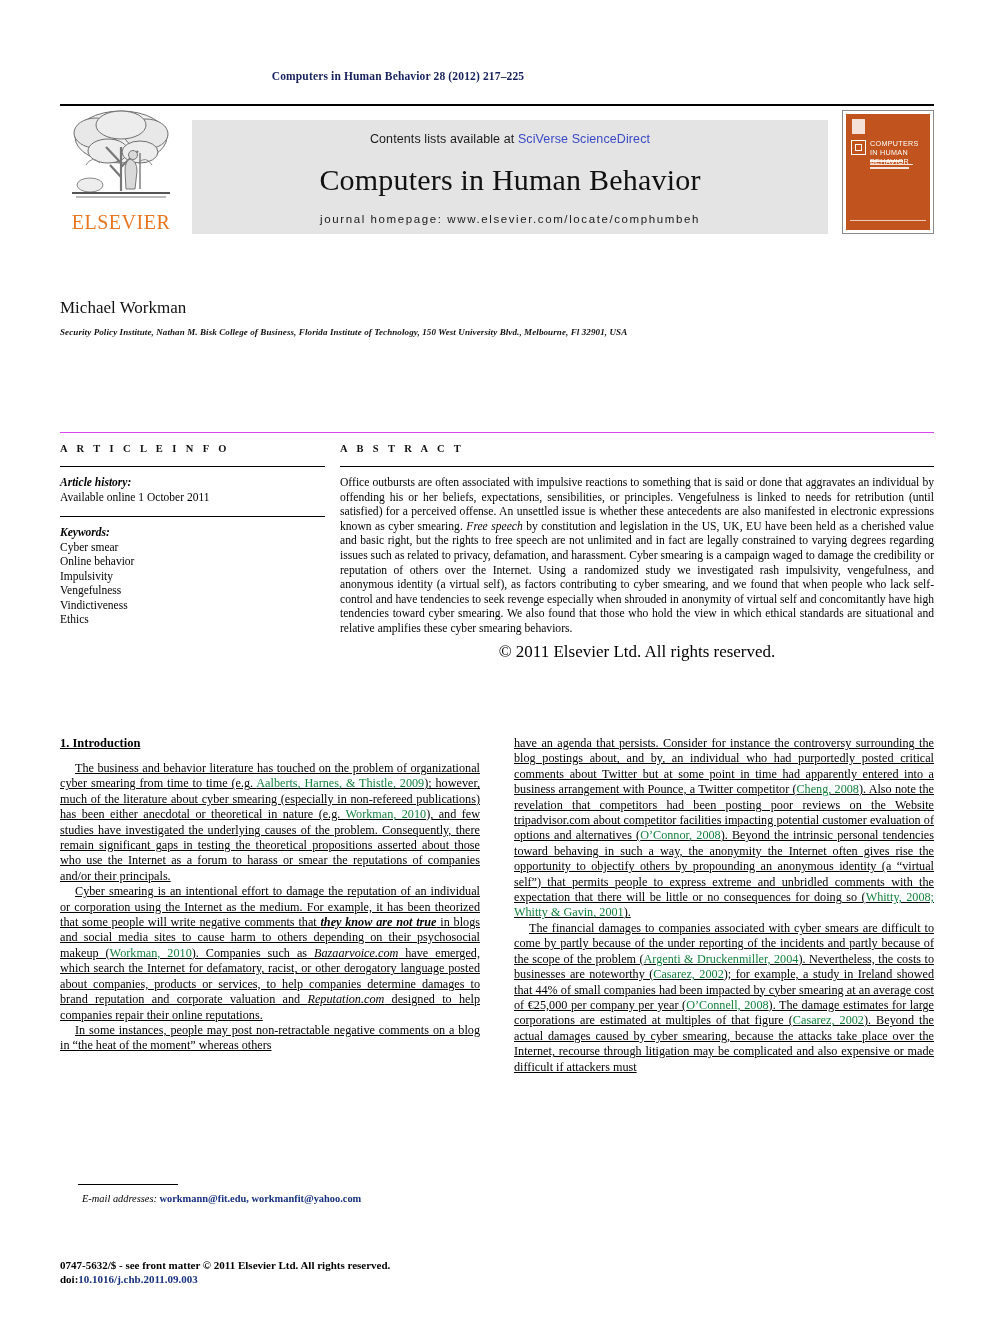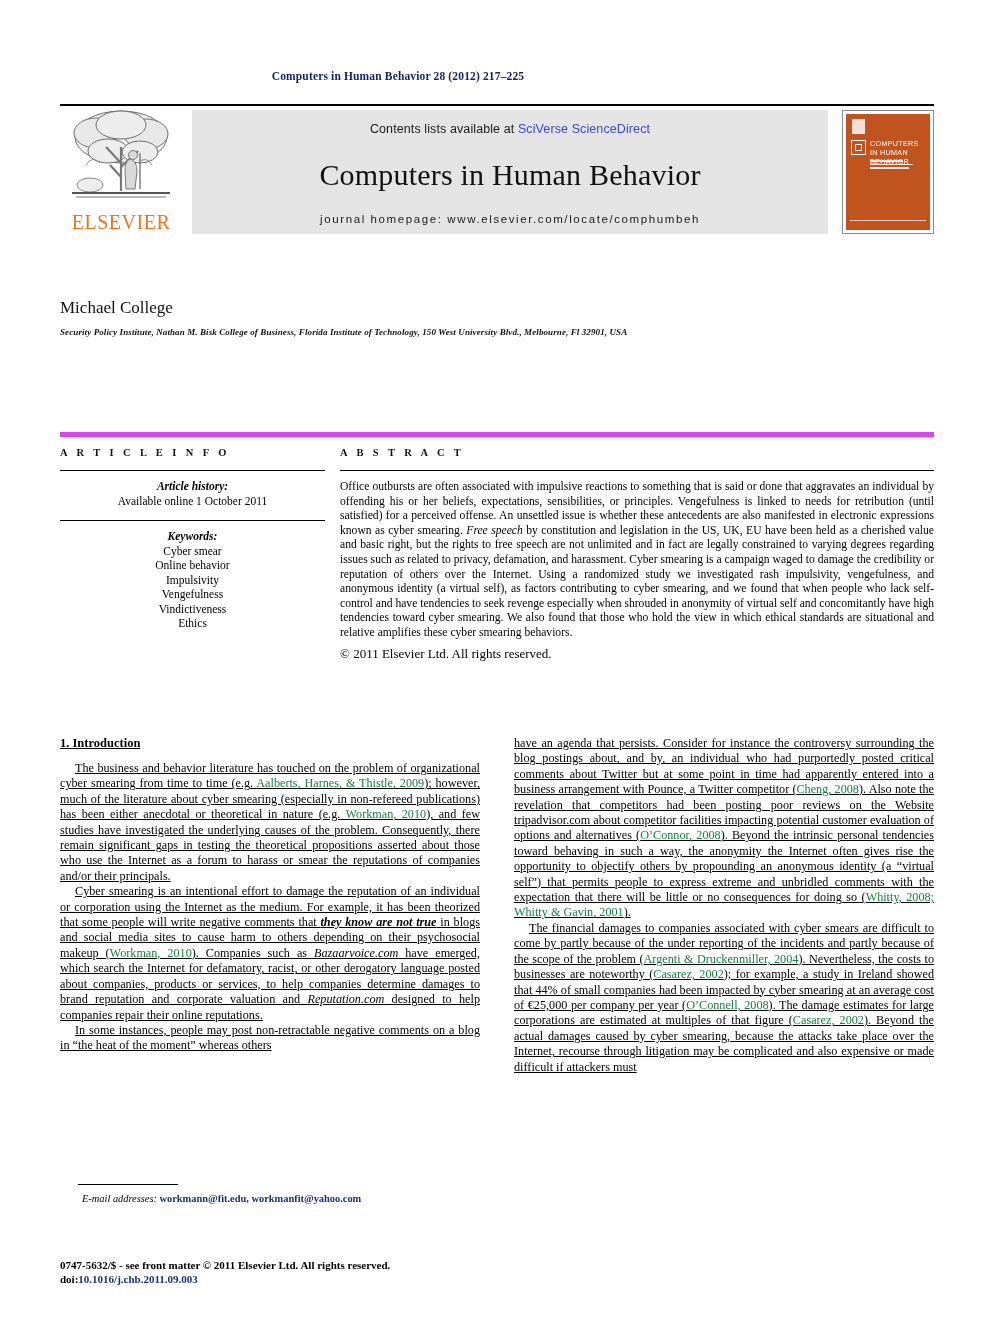--- a/index.html
+++ b/index.html
@@ -66,21 +66,21 @@
     font-size: 20px;
     letter-spacing: 0.5px;
     color: #E87722;
     line-height: 1;
     margin-top: 9px;
     text-align: center;
   }
   .banner-center {
     flex: 1 1 auto;
     background: #e4e4e4;
-    margin: 0 14px 0 10px;
+    margin: 10px 14px 0 10px;
     position: relative;
     display: flex;
     flex-direction: column;
     align-items: center;
     justify-content: space-between;
     padding: 12px 0 9px 0;
     box-sizing: border-box;
   }
   .contents-line {
     font-family: "Liberation Sans", sans-serif;
@@ -187,57 +187,57 @@
     margin-top: 9px;
     color: #111;
     letter-spacing: .1px;
   }
 
   
   .info-abstract {
     position: absolute;
     left: 60px; top: 432px;
     width: 874px;
-    border-top: 5px solid #d946ef;
+    border-top: 1px solid #d946ef;
     padding-top: 10px;
     display: flex;
   }
   .col-info { width: 265px; flex: 0 0 265px; }
   .col-abstract { flex: 1 1 auto; margin-left: 15px; }
 
   .sec-label {
     font-family: "Liberation Serif", serif;
     font-weight: bold;
     font-size: 10.5px;
     letter-spacing: 3.4px;
     color: #111;
   }
   .thin-rule { border-top: 1px solid #000; margin-top: 12px; }
   .thick-rule { border-top: 1.6px solid #000; margin-top: 12px; }
 
-  .info-group { margin-top: 8px; font-size: 11.5px; line-height: 14.5px; text-align: center; }
+  .info-group { margin-top: 8px; font-size: 11.5px; line-height: 14.5px; }
   .info-head {
     font-style: italic;
     font-weight: bold;
     font-size: 11.5px;
   }
   .kw-list { margin: 0; padding: 0; list-style: none; }
   .kw-list li { font-size: 11.5px; line-height: 14.6px; }
 
   .abstract-body {
     margin-top: 9px;
     font-size: 11.6px;
     line-height: 14.6px;
     text-align: justify;
     color: #000;
   }
   .abstract-body i { font-style: italic; }
   .copyright {
-    text-align: left;
-    font-size: 13px;
+    text-align: center;
+    font-size: 17px;
     margin-top: 5px;
   }
 
   
   .body-wrap {
     position: absolute;
     left: 60px; top: 736px;
     width: 874px;
     display: flex;
     gap: 34px;
@@ -355,21 +355,21 @@
               <i></i>
             </div>
           <div class="cover-rule"></div>
         </div>
       </div>
 
     </div>
   </div>
 
   <div class="title-block">
-    <div class="art-author">Michael College</div>
+    <div class="art-author">Michael Workman</div>
     <div class="art-affil">Security Policy Institute, Nathan M. Bisk College of Business, Florida Institute of Technology, 150 West University Blvd., Melbourne, Fl 32901, USA</div>
   </div>
 
   <div class="info-abstract">
 
     <div class="col-info">
       <div class="sec-label">A R T I C L E   I N F O</div>
       <div class="thin-rule"></div>
 
       <div class="info-group">

